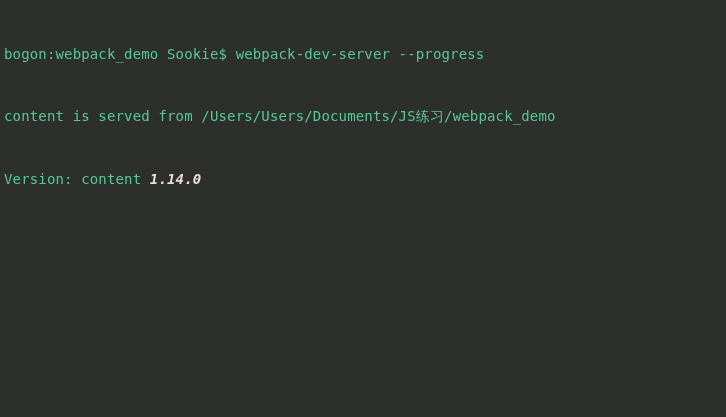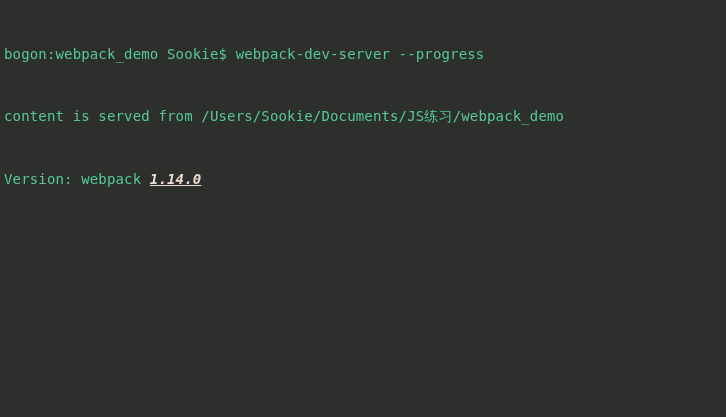--- a/index.html
+++ b/index.html
@@ -22,29 +22,29 @@
     padding: 2px 0 0 4px;
     font-family: "DejaVu Sans Mono", "Liberation Mono", monospace;
     font-size: 14px;
     line-height: 20.85px;
     letter-spacing: 0.15px;
     white-space: pre;
   }
   .line { height: 20.85px; }
   .g  { color: var(--green); }
   .p  { color: var(--bold-white); font-weight: bold; font-style: italic; }
-  .pu { color: var(--bold-white); font-weight: bold; font-style: italic; text-decoration: underline; }
+  .pu { color: var(--bold-white); font-weight: bold; font-style: italic; }
 </style>
 </head>
 <body>
 
 <div class="terminal">
   <div class="line"><span class="g">bogon:webpack_demo Sookie$ webpack-dev-server --progress</span></div>
-  <div class="line"><span class="g">content is served from /Users/Sookie/Documents/JS练习/webpack_demo</span></div>
-  <div class="line"><span class="g">Version: webpack </span><span class="pu">1.14.0</span></div>
+  <div class="line"><span class="g">content is served from /Users/Users/Documents/JS练习/webpack_demo</span></div>
+  <div class="line"><span class="g">Version: content </span><span class="pu">1.14.0</span></div>
   
   
   
   
   
   
   
   
   
   

